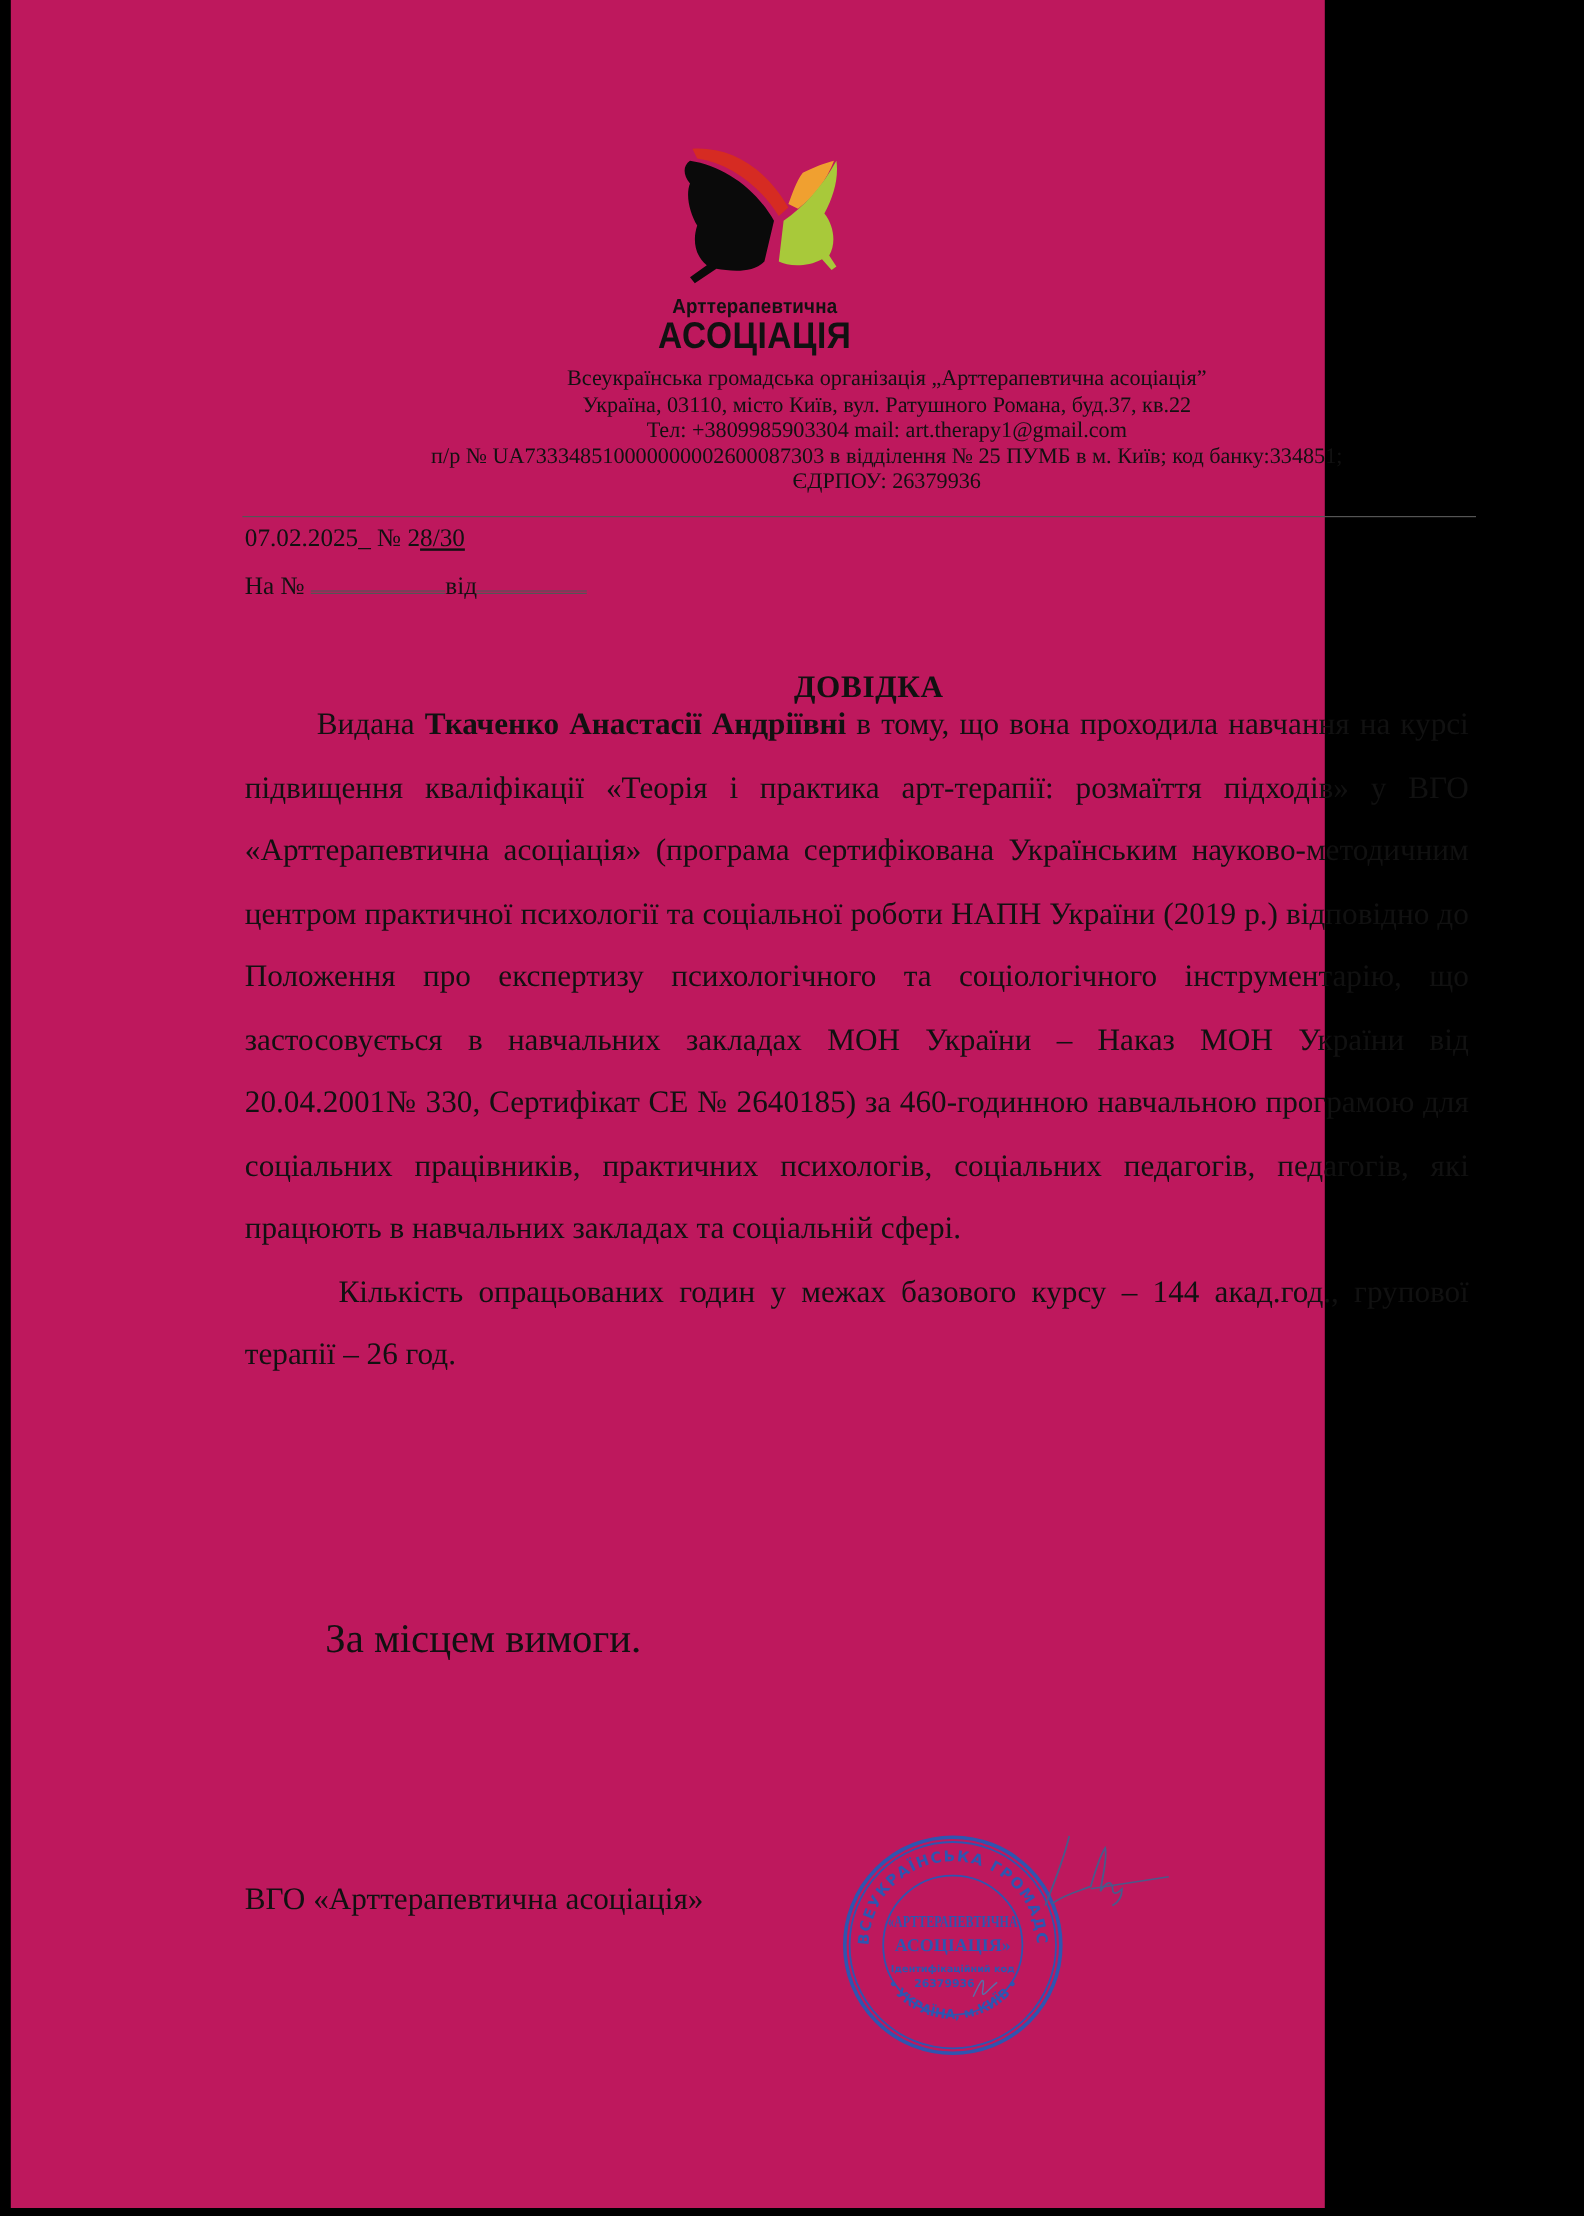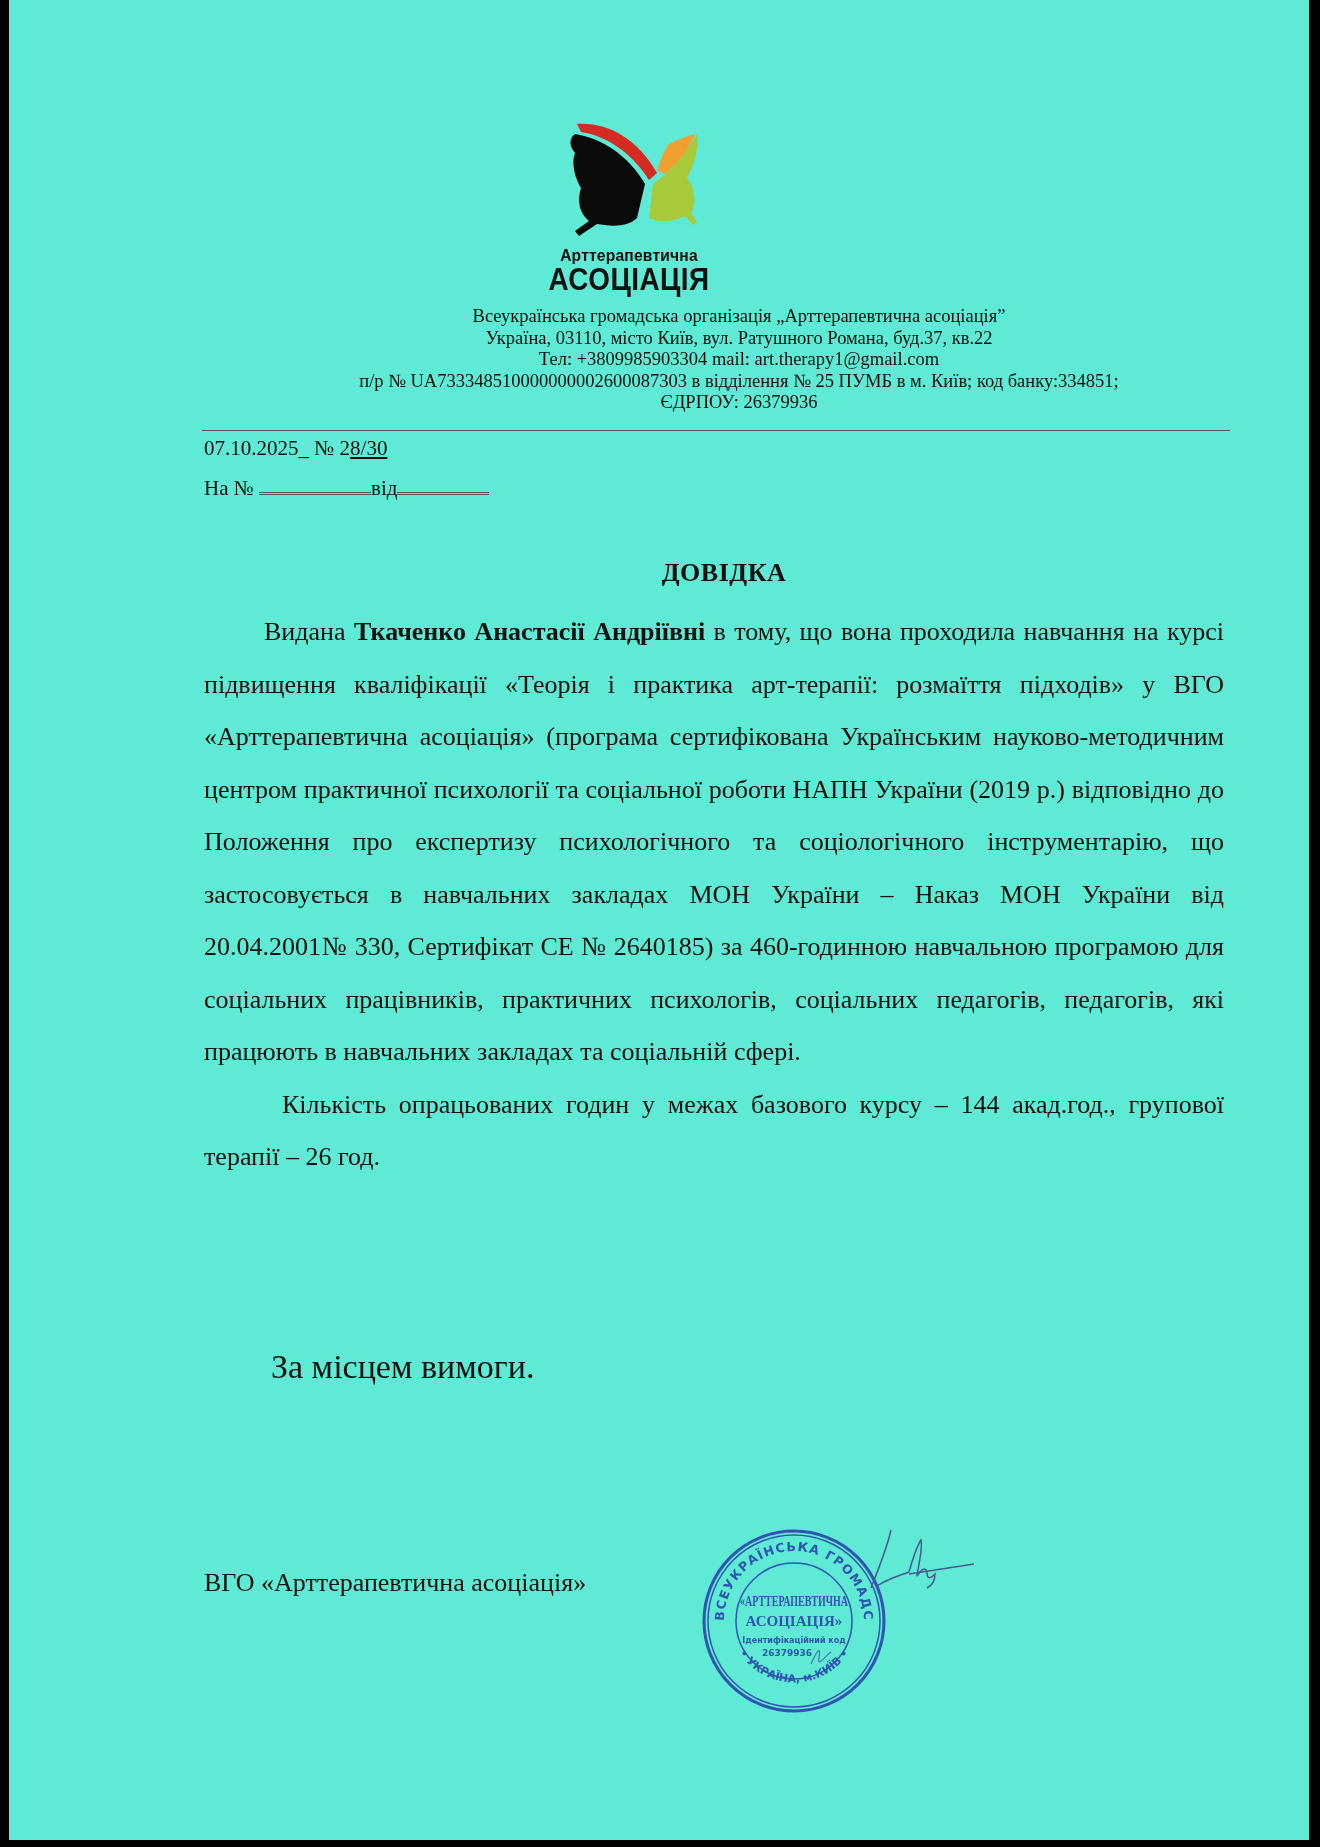--- a/index.html
+++ b/index.html
@@ -2,22 +2,22 @@
 <html><head>
   <meta charset="utf-8">
   <style>
     html, body { margin: 0; padding: 0; }
     body {
       width: 1320px; height: 1847px; position: relative; overflow: hidden;
       background: #000000;
       font-family: "Liberation Serif", serif; color: #111111;
     }
     .page {
-      position: absolute; left: 9px; top: 0; width: 1300px; height: 1840px;
-      background: #5eead4;
+      position: absolute; left: 9px; top: 0; width: 1095px; height: 1840px;
+      background: #be185d;
     }
     .logo { position: absolute; left: 548px; top: 118px; width: 150px; height: 125px; }
     .logo-word1 {
       position: absolute; left: 520px; top: 246px; width: 200px; text-align: center;
       font-family: "Liberation Sans", sans-serif; font-weight: bold; font-size: 17px; color: #111;
       letter-spacing: 0.2px; transform: scaleX(0.92);
     }
     .logo-word2 {
       position: absolute; left: 500px; top: 262px; width: 240px; text-align: center;
       font-family: "Liberation Sans", sans-serif; font-weight: bold; font-size: 31px; color: #111;
@@ -39,21 +39,21 @@
     .meta.ref { top: 472px; }
     .u { text-decoration: underline; }
     .blank {
       display: inline-block; border-bottom: 3px double #555; height: 20px; vertical-align: baseline;
     }
     .title {
       position: absolute; left: 195px; width: 1020px; top: 558px; text-align: center;
       font-size: 26px; font-weight: bold; letter-spacing: 0.5px; transform: translateX(10px);
     }
     .body-text {
-      position: absolute; left: 195px; top: 606px; width: 1020px;
+      position: absolute; left: 195px; top: 578px; width: 1020px;
       font-size: 26px; line-height: 52.5px; text-align: justify; text-align-last: left;
     }
     .body-text p { margin: 0; }
     .indent { text-indent: 60px; }
     .indent2 { text-indent: 78px; }
     .closing {
       position: absolute; left: 262px; top: 1348px; font-size: 34px;
     }
     .sig-left {
       position: absolute; left: 195px; top: 1557px; font-size: 26px; line-height: 51px;
@@ -85,21 +85,21 @@
   <div class="header-lines">
     <div>Всеукраїнська громадська організація „Арттерапевтична асоціація”</div>
     <div>Україна, 03110, місто Київ, вул. Ратушного Романа, буд.37, кв.22</div>
     <div>Тел: +3809985903304 mail: art.therapy1@gmail.com</div>
     <div>п/р № UA733348510000000002600087303 в відділення № 25 ПУМБ в м. Київ; код банку:334851;</div>
     <div>ЄДРПОУ: 26379936</div>
   </div>
   <div class="rule"></div>
 
   <div class="meta date">
-    <span>07.10.2025_</span>
+    <span>07.02.2025_</span>
     <span>№ 2</span><span class="u">8/30</span>
   </div>
   <div class="meta ref">
     <span>На №</span>
     <span class="blank" style="width:112px;"></span><span>від</span><span class="blank" style="width:92px;"></span>
   </div>
 
   <div class="title">ДОВІДКА</div>
 
   <div class="body-text">

